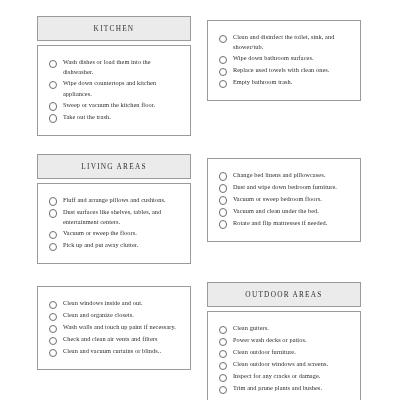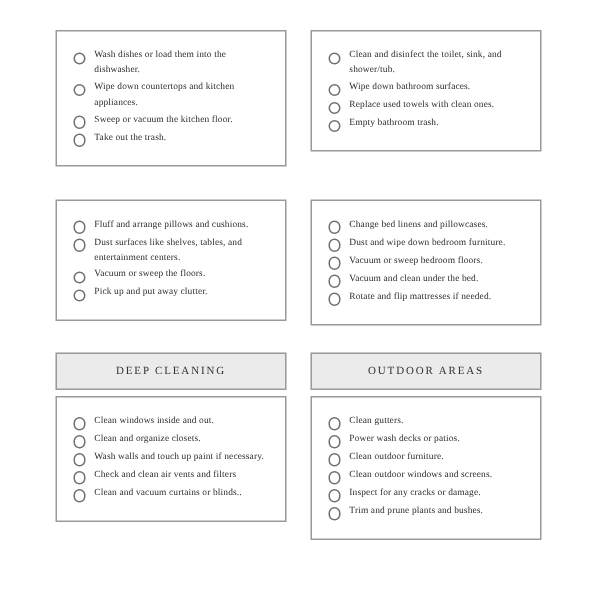--- a/index.html
+++ b/index.html
@@ -81,20 +81,23 @@
     color: #2c2c2c;
     letter-spacing: 0.08px;
   }
 </style>
 </head>
 <body>
 
 <div class="sheet">
   <div class="grid" id="grid">
       <div class="section">
+        <div class="section-header">
+          <div class="section-header-title">KITCHEN</div>
+        </div>
         <div class="section-body">
           <ul class="task-list">
             <li class="task-item">
               <span class="checkbox"></span>
               <span class="task-label">Wash dishes or load them into the dishwasher.</span>
             </li>
             <li class="task-item">
               <span class="checkbox"></span>
               <span class="task-label">Wipe down countertops and kitchen appliances.</span>
             </li>
@@ -125,20 +128,23 @@
               <span class="task-label">Replace used towels with clean ones.</span>
             </li>
             <li class="task-item">
               <span class="checkbox"></span>
               <span class="task-label">Empty bathroom trash.</span>
             </li>
           </ul>
         </div>
       </div>
       <div class="section">
+        <div class="section-header">
+          <div class="section-header-title">LIVING AREAS</div>
+        </div>
         <div class="section-body">
           <ul class="task-list">
             <li class="task-item">
               <span class="checkbox"></span>
               <span class="task-label">Fluff and arrange pillows and cushions.</span>
             </li>
             <li class="task-item">
               <span class="checkbox"></span>
               <span class="task-label">Dust surfaces like shelves, tables, and entertainment centers.</span>
             </li>
@@ -173,23 +179,20 @@
               <span class="task-label">Vacuum and clean under the bed.</span>
             </li>
             <li class="task-item">
               <span class="checkbox"></span>
               <span class="task-label">Rotate and flip mattresses if needed.</span>
             </li>
           </ul>
         </div>
       </div>
       <div class="section">
-        <div class="section-header">
-          <div class="section-header-title">DEEP CLEANING</div>
-        </div>
         <div class="section-body">
           <ul class="task-list">
             <li class="task-item">
               <span class="checkbox"></span>
               <span class="task-label">Clean windows inside and out.</span>
             </li>
             <li class="task-item">
               <span class="checkbox"></span>
               <span class="task-label">Clean and organize closets.</span>
             </li>

